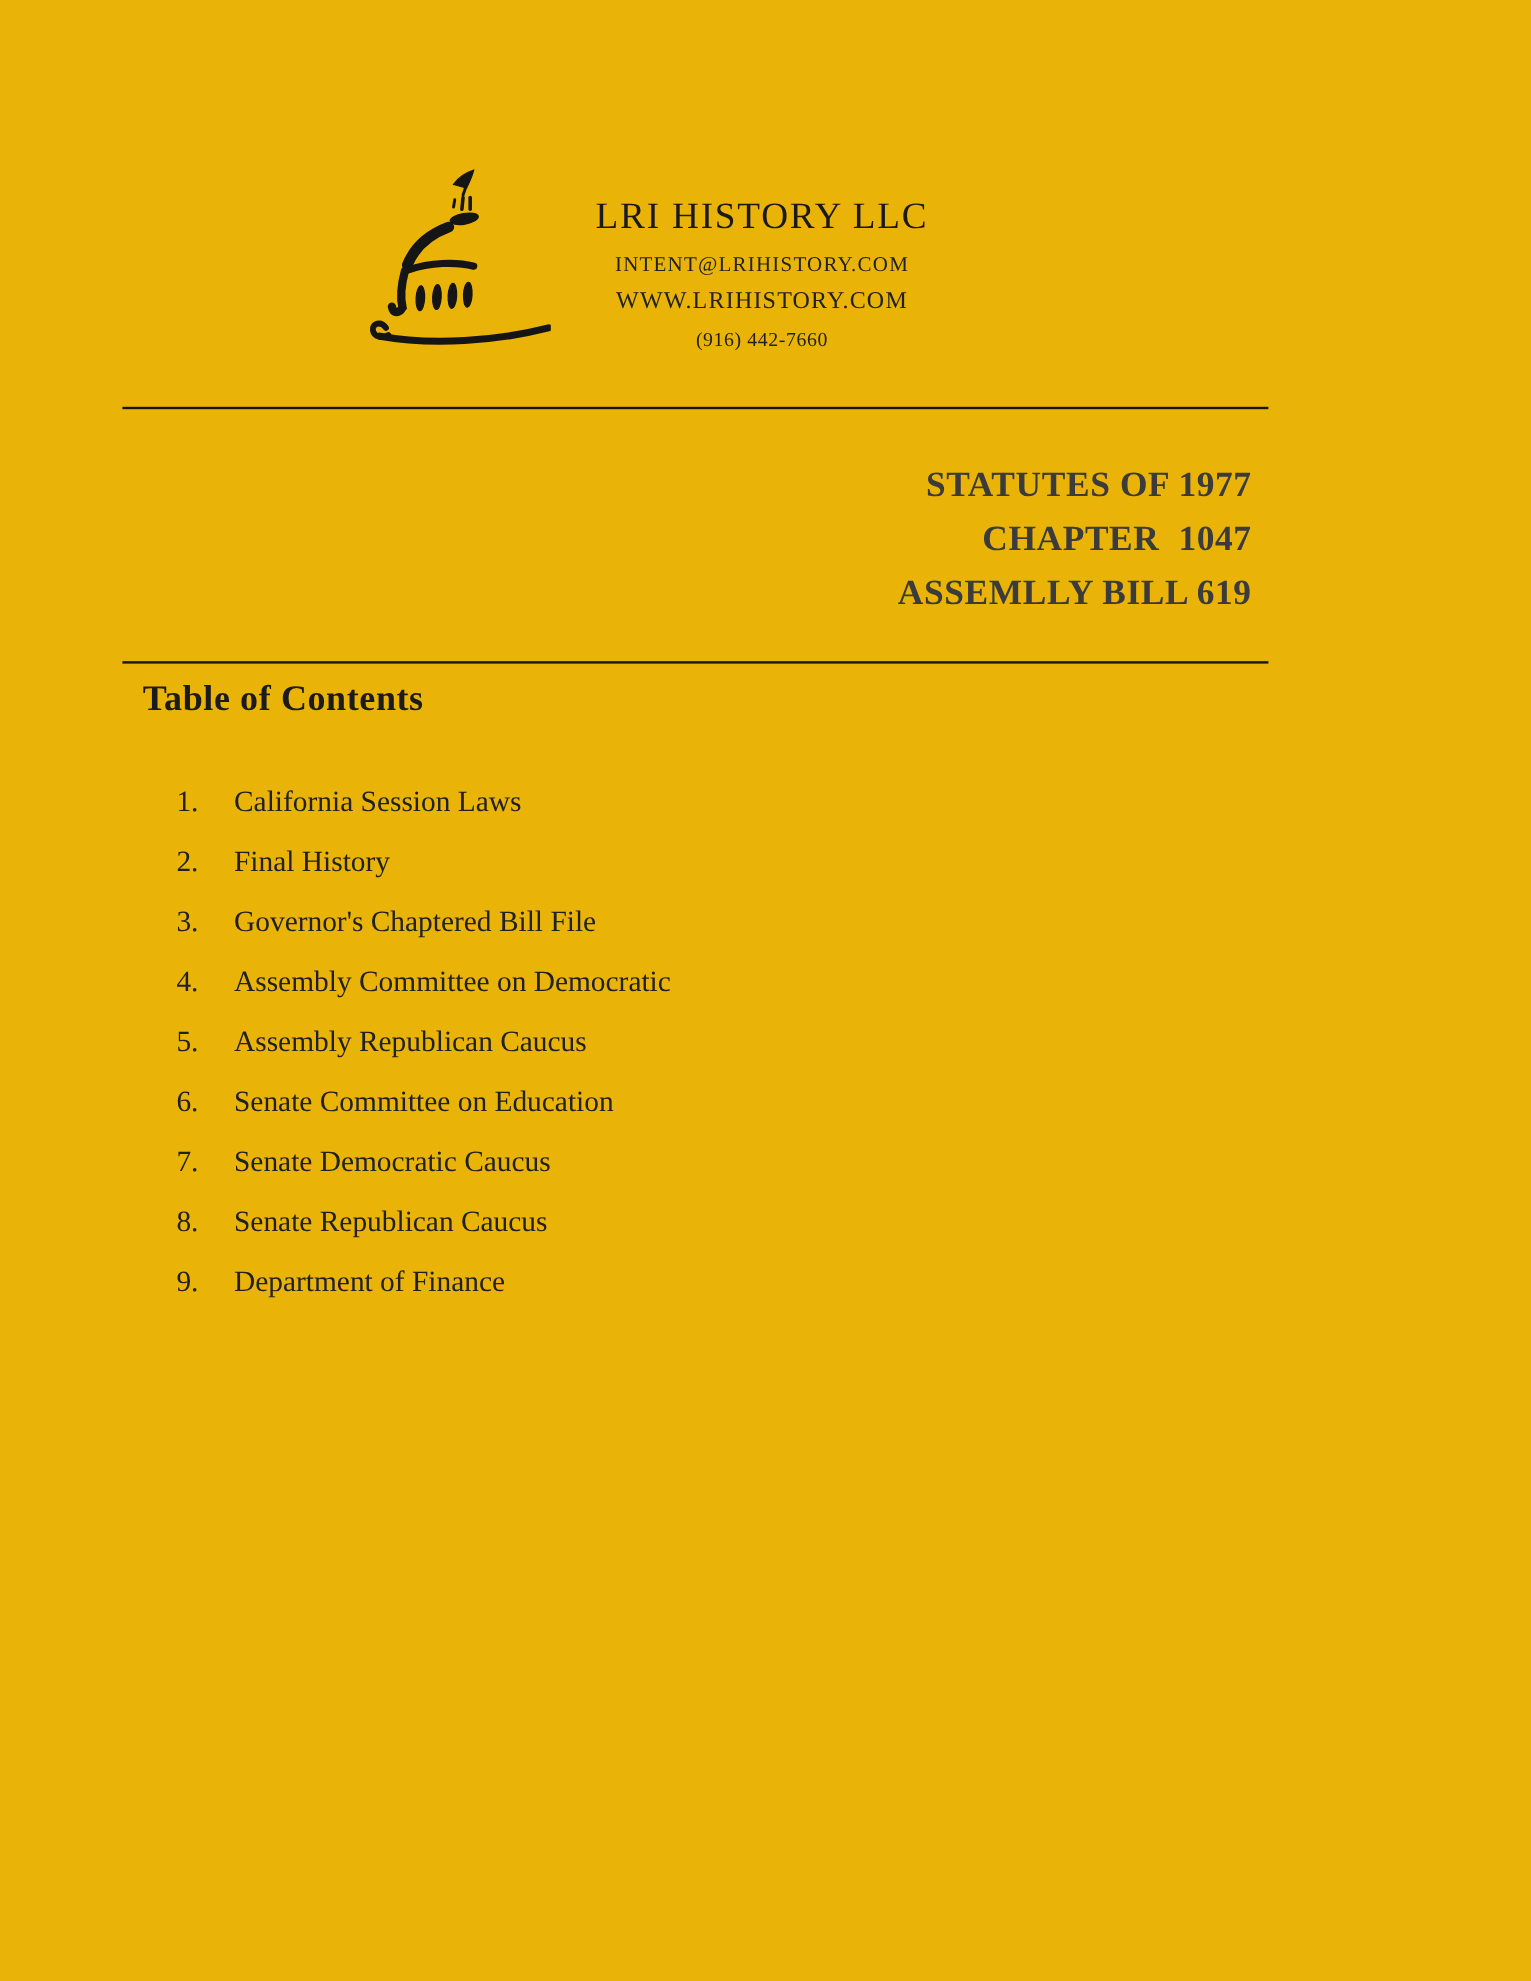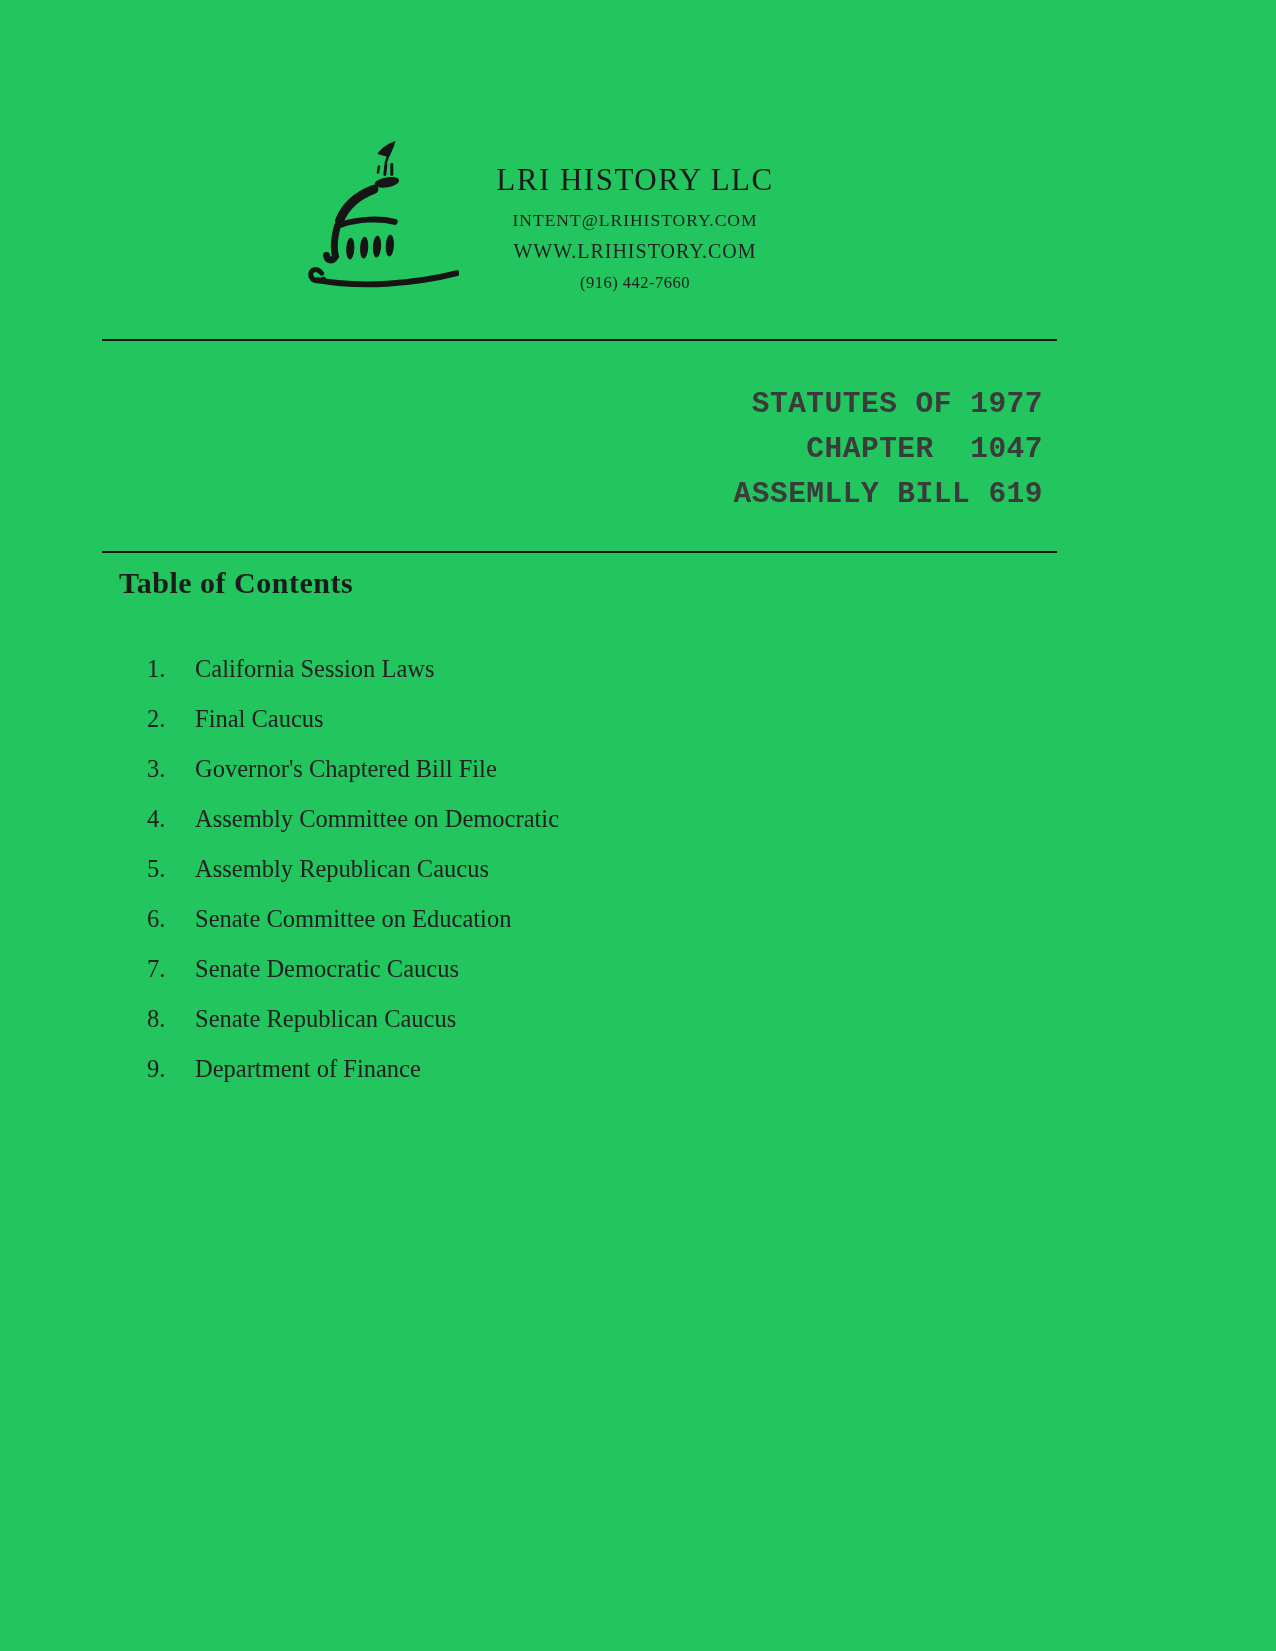--- a/index.html
+++ b/index.html
@@ -3,41 +3,41 @@
 <meta charset="utf-8">
 <style>
   * { margin: 0; padding: 0; box-sizing: border-box; }
   html, body { background: #ffffff; }
   body {
     width: 1276px; height: 1651px;
     position: relative;
     font-family: "Liberation Serif", serif;
     color: #1f1f1f;
   }
-  .page { position: absolute; inset: 0; background: #22c55e; }
+  .page { position: absolute; inset: 0; background: #eab308; }
 
   
   .logo-wrap { position: absolute; left: 291px; top: 126px; width: 168px; height: 168px; }
   .org-block { position: absolute; left: 455px; top: 164px; width: 360px; text-align: center; }
   .org-name  { font-size: 31px; line-height: 32px; letter-spacing: 1.5px; color: #1a1a1a; }
   .org-email { font-size: 17.5px; line-height: 20px; letter-spacing: 1px; margin-top: 14px; color: #222; }
   .org-web   { font-size: 20px; line-height: 20px; letter-spacing: 1px; margin-top: 11px; color: #222; }
   .org-phone { font-size: 16.5px; line-height: 19px; letter-spacing: 0.5px; margin-top: 12px; color: #222; }
 
   
   .rule { position: absolute; left: 102px; width: 955px; height: 0; border-top: 2px solid #151515; }
   .rule-1 { top: 339px; }
   .rule-2 { top: 551px; }
 
   
   .statutes {
     position: absolute; right: 233px; top: 382px;
     text-align: right; font-weight: bold;
     font-size: 29.5px; line-height: 45px;
-    color: #3b3b3b; letter-spacing: 0.5px; font-family: Liberation Mono, monospace;
+    color: #3b3b3b; letter-spacing: 0.5px;
   }
   .statutes-line { white-space: pre; }
 
   
   .toc-heading {
     position: absolute; left: 119px; top: 566px;
     font-size: 30px; line-height: 34px; font-weight: bold;
     color: #1b1b1b; letter-spacing: 0.5px; text-align: center;
   }
   .toc-list {
@@ -101,21 +101,21 @@
 
   <h2 class="toc-heading">Table of Contents</h2>
 
   <ol class="toc-list">
     <li class="toc-item">
       <span class="toc-num">1.</span>
       <span class="toc-label">California Session Laws</span>
     </li>
     <li class="toc-item">
       <span class="toc-num">2.</span>
-      <span class="toc-label">Final Caucus</span>
+      <span class="toc-label">Final History</span>
     </li>
     <li class="toc-item">
       <span class="toc-num">3.</span>
       <span class="toc-label">Governor's Chaptered Bill File</span>
     </li>
     <li class="toc-item">
       <span class="toc-num">4.</span>
       <span class="toc-label">Assembly Committee on Democratic</span>
     </li>
     <li class="toc-item">

